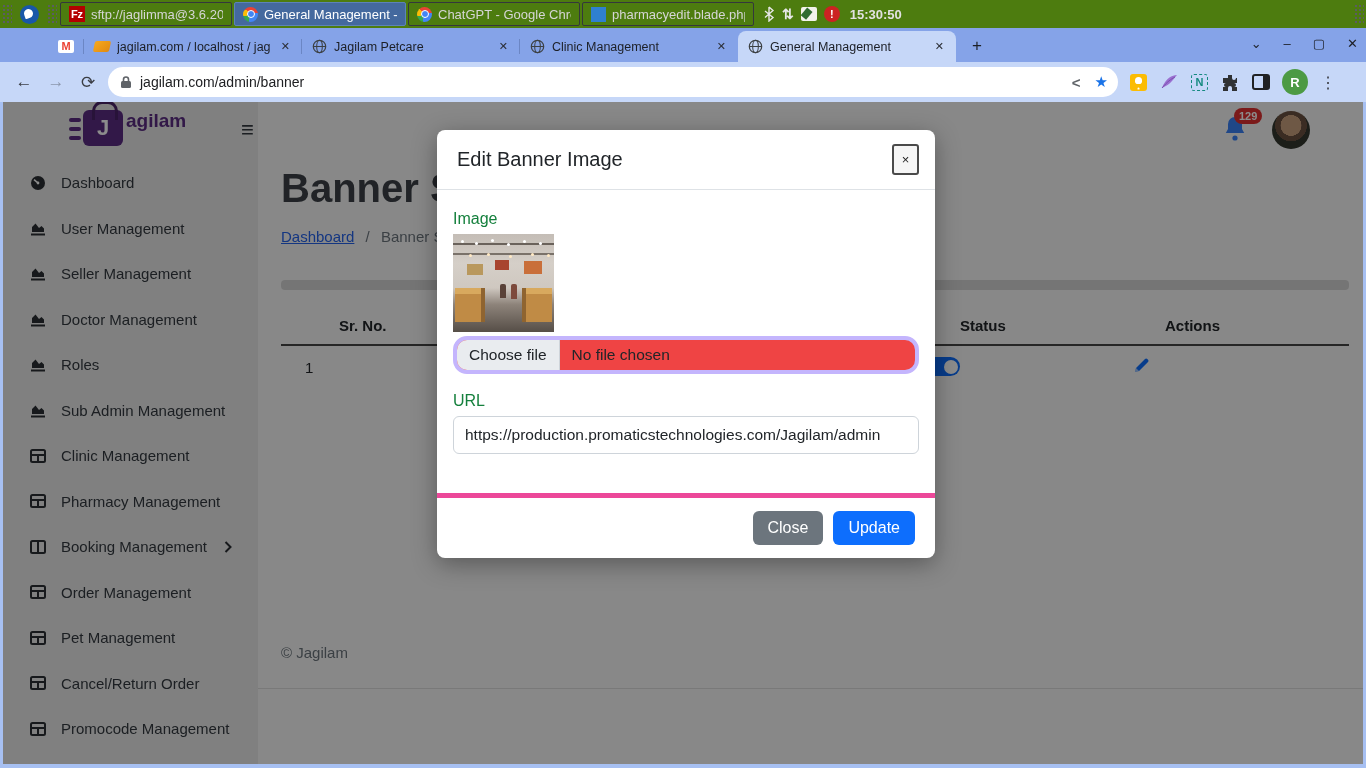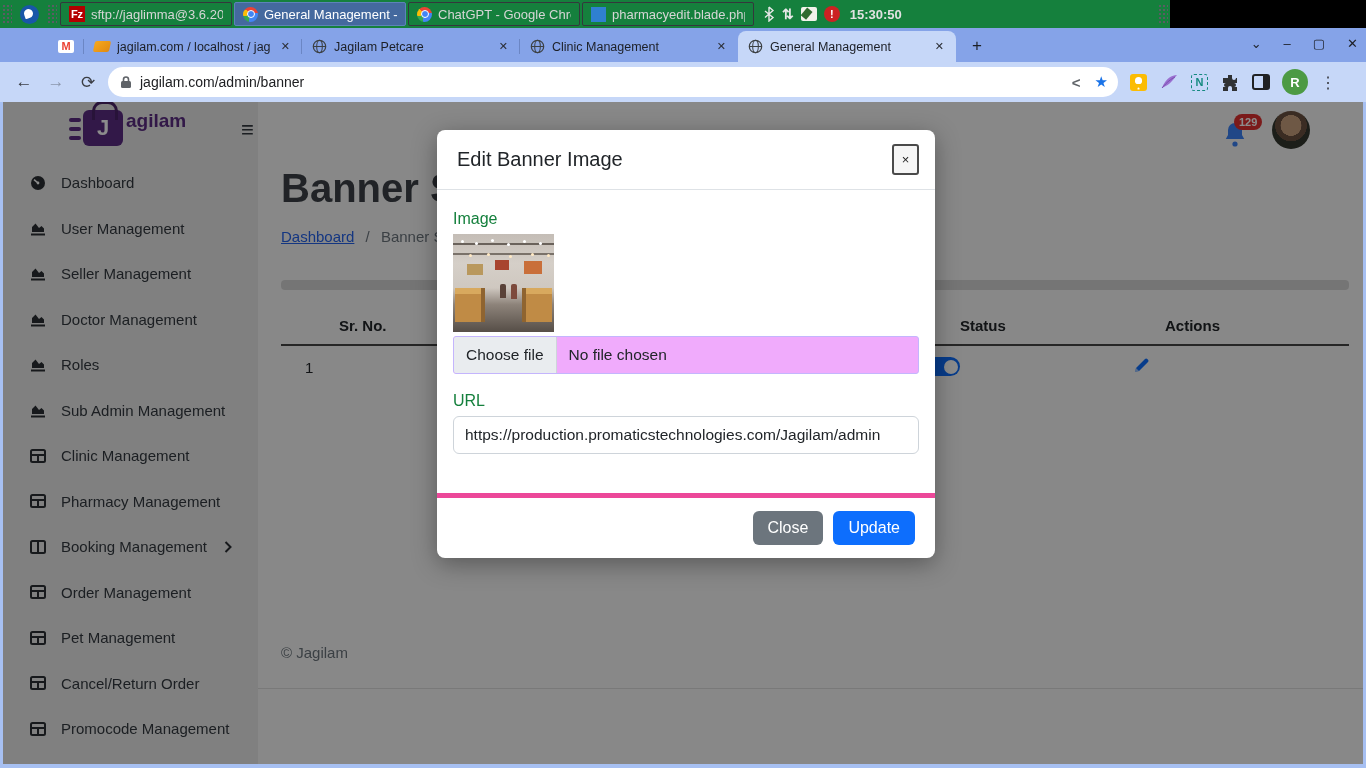--- a/index.html
+++ b/index.html
@@ -1,22 +1,22 @@
 <!DOCTYPE html>
 <html><head>
 <meta charset="utf-8">
 <style>
   * { margin:0; padding:0; box-sizing:border-box; }
   html,body { width:1366px; height:768px; overflow:hidden; background:#000; }
   body { font-family:"Liberation Sans", sans-serif; }
   .screen { position:relative; width:1366px; height:768px; }
 
   
-  .taskbar { position:absolute; top:0; left:0; width:1170px; height:28px;
-    background:#15803d; display:flex; align-items:center; color:#d6d6d6; font-size:13px; }
+  .taskbar { position:absolute; top:0; left:0; width:1366px; height:28px;
+    background:#4d7c0f; display:flex; align-items:center; color:#d6d6d6; font-size:13px; }
   .grip { width:10px; height:20px; margin:0 2px;
     background:radial-gradient(circle,#5a5d63 1px,transparent 1.2px) 0 0/4px 4px; }
   .tb-appicon { width:19px; height:19px; border-radius:50%; background:#1857a8; margin:0 6px; position:relative; }
   .tb-appicon::after { content:""; position:absolute; left:4px; top:4px; width:9px; height:9px;
     background:#fff; border-radius:50% 50% 50% 10%; transform:rotate(-20deg); }
   .tb-btn { display:flex; align-items:center; gap:6px; height:24px; padding:0 8px;
     margin:0 1px; border:1px solid #34373c; border-radius:2px; max-width:172px; cursor:pointer; }
   .tb-btn.active { background:#44699e; border-color:#5d83b8; color:#fff; }
   .tb-title { white-space:nowrap; overflow:hidden; max-width:135px; }
   .ico-fz { width:16px; height:16px; background:#b30000; color:#fff; font-weight:bold;
@@ -98,21 +98,21 @@
     border-radius:2px; box-shadow:0 9px 0 #5b2d83, 0 18px 0 #5b2d83; }
   .logo-text { color:#5b2d83; font-size:19px; font-weight:bold; margin-left:1px; }
   .nav { position:absolute; top:58px; left:0; right:0; }
   .nav-item { height:45.5px; display:flex; align-items:center; padding-left:26px; gap:15px;
     color:#343a40; font-size:15px; cursor:pointer; }
   .nicon { width:17px; display:flex; justify-content:center; flex:none; }
   .nav-chev { margin-left:auto; margin-right:26px; }
 
   .mainhead { position:absolute; left:255px; right:0; top:0; height:56px; }
   .hamburger { position:absolute; left:-17px; top:15px; font-size:22px; color:#343a40; cursor:pointer; }
-  .bell-wrap { position:absolute; right:116px; top:19px; cursor:pointer; }
+  .bell-wrap { position:absolute; right:116px; top:13px; cursor:pointer; }
   .badge { position:absolute; top:-7px; left:11px; background:#e03131; color:#fff; font-size:11px;
     border-radius:9px; padding:2px 5px; font-weight:bold; }
   .avatar { position:absolute; right:53px; top:9px; width:38px; height:38px; border-radius:50%;
     background:radial-gradient(circle at 50% 38%, #c9a07e 0 34%, #6b5140 35% 52%, #33382f 53% 100%);
     cursor:pointer; }
 
   .main { position:absolute; left:255px; right:0; top:0; height:100%; }
   .page-title { position:absolute; left:23px; top:64px; font-size:40px; color:#3c4147; }
   .breadcrumb { position:absolute; left:23px; top:126px; font-size:15px; }
   .bc-link { color:#2563eb; text-decoration:underline; cursor:pointer; }
@@ -151,22 +151,22 @@
       8px 14px 0 #ffe9c4,26px 13px 0 #ffe9c4,48px 15px 0 #ffe9c4,70px 13px 0 #ffe9c4,86px 14px 0 #ffe9c4; }
   .thumb .poster1 { position:absolute; left:14px; top:30px; width:16px; height:11px; background:#b9985d; }
   .thumb .poster2 { position:absolute; right:12px; top:27px; width:18px; height:13px; background:#c96f3a; }
   .thumb .poster3 { position:absolute; left:42px; top:26px; width:14px; height:10px; background:#a8442f; }
   .thumb .counterL { position:absolute; left:2px; bottom:10px; width:30px; height:34px;
     background:linear-gradient(#d8a95e 0 18%, #c08b45 18% 100%); box-shadow:inset -4px 0 0 #8f6430; }
   .thumb .counterR { position:absolute; right:2px; bottom:10px; width:30px; height:34px;
     background:linear-gradient(#d8a95e 0 18%, #c08b45 18% 100%); box-shadow:inset 4px 0 0 #8f6430; }
   .thumb .person1 { position:absolute; left:47px; bottom:34px; width:6px; height:14px; background:#5a4238; border-radius:2px 2px 0 0; }
   .thumb .person2 { position:absolute; left:58px; bottom:33px; width:6px; height:15px; background:#7d4a3c; border-radius:2px 2px 0 0; }
-  .file-input { margin-top:4px; width:466px; height:38px; border:1px solid #c4b5fd; border-radius:3px;
-    display:flex; overflow:hidden; background:#f0abfc; cursor:pointer; }
+  .file-input { margin-top:4px; width:466px; height:38px; border:4px solid #c4b5fd; border-radius:14px;
+    display:flex; overflow:hidden; background:#ef4444; cursor:pointer; }
   .file-btn { background:#e9ecef; border-right:1px solid #ced4da; padding:0 12px; font-size:15.5px;
     color:#212529; display:flex; align-items:center; }
   .file-status { padding:0 12px; font-size:15.5px; color:#212529; display:flex; align-items:center; }
   .m-label2 { margin-top:18px; }
   .url-input { width:466px; height:38px; border:1px solid #ced4da; border-radius:6px; padding:0 11px;
     font-size:15.5px; color:#212529; font-family:"Liberation Sans", sans-serif; white-space:nowrap;
     overflow:hidden; outline:none; }
   .m-foot { border-top:5px solid #ec4899; padding:13px 20px; display:flex; justify-content:flex-end;
     gap:10px; flex:none; }
   .btn { border:none; border-radius:6px; font-size:16px; padding:8px 15px; color:#fff; cursor:pointer;

